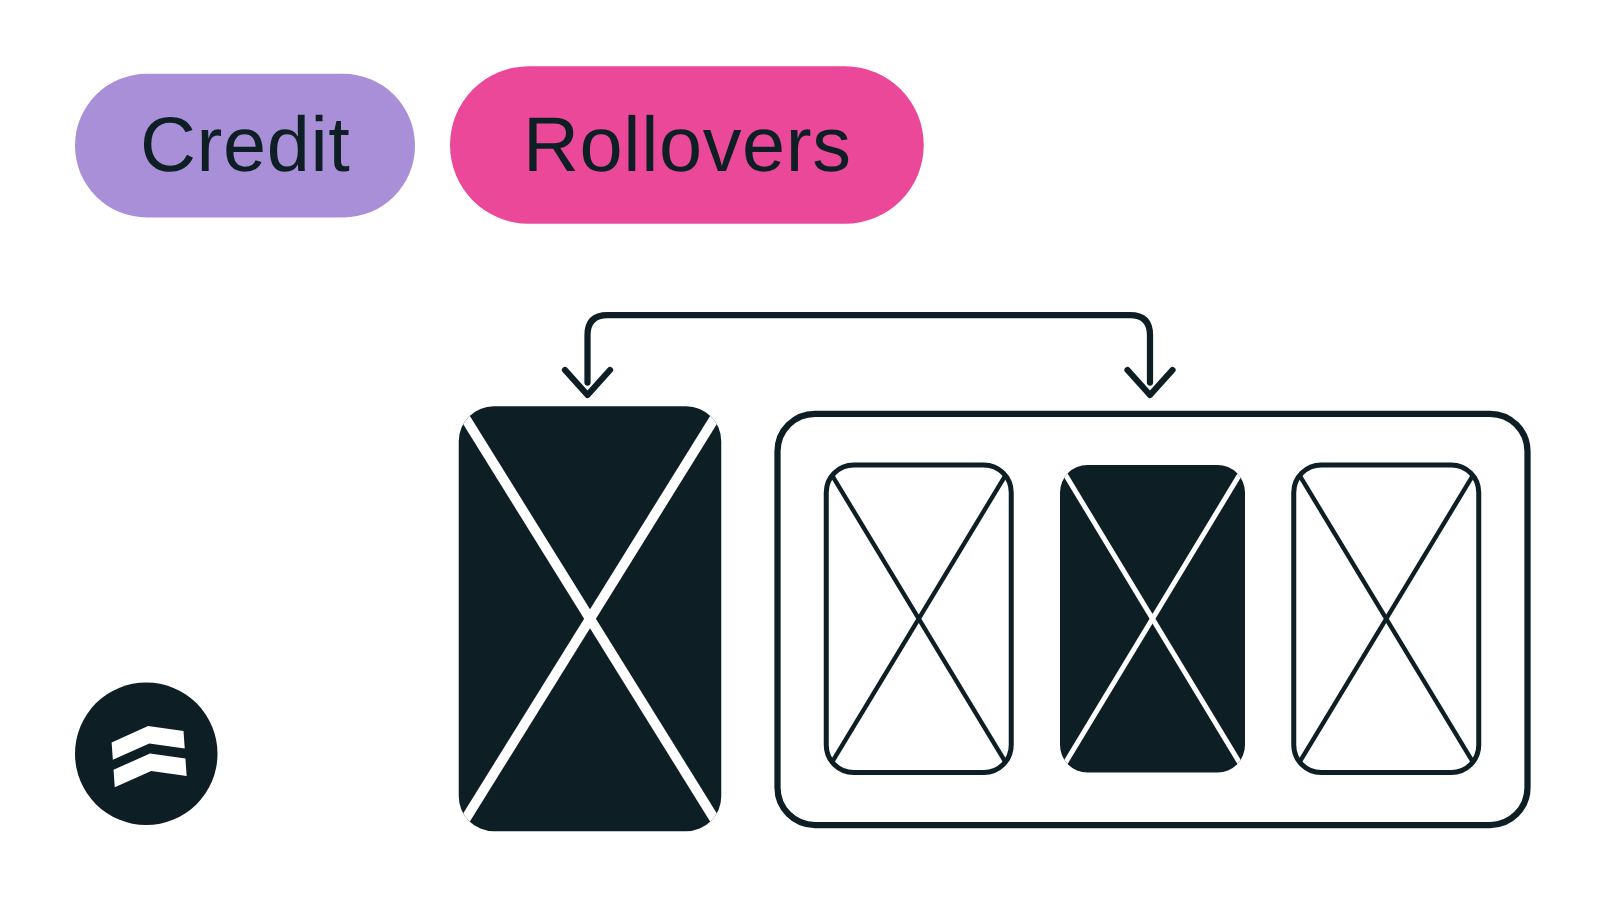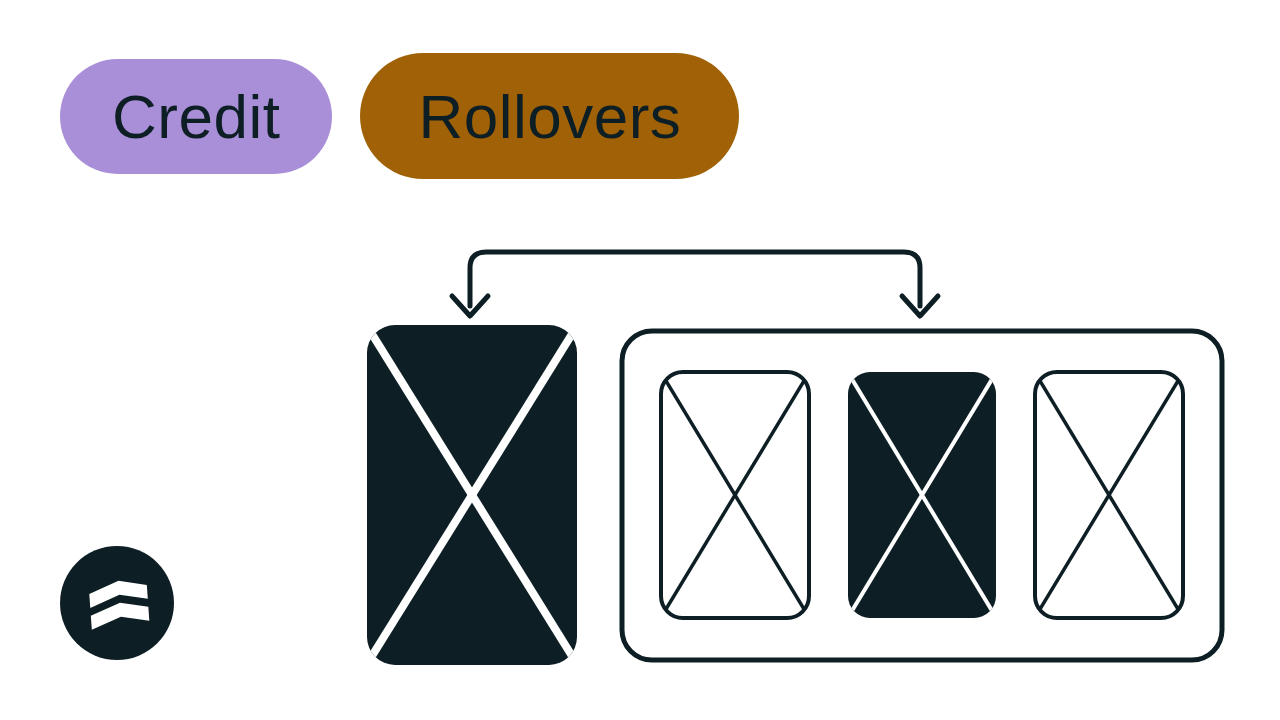--- a/index.html
+++ b/index.html
@@ -47,21 +47,21 @@
 </style>
 </head>
 <body>
 
 <div class="stage">
 
   <div class="badges">
     <div class="badge badge-purple" style="background: rgb(169, 143, 216);">
       <span style="color: rgb(13, 31, 36);">Credit</span>
     </div>
-    <div class="badge badge-blue" style="background: #a16207;">
+    <div class="badge badge-blue" style="background: #ec4899;">
       <span style="color: rgb(13, 31, 36);">Rollovers</span>
     </div>
   </div>
 
   <svg class="diagram" width="1280" height="720" viewBox="0 0 1280 720" xmlns="http://www.w3.org/2000/svg">
     <defs>
       <clipPath id="clip-big">
           <rect x="367" y="325" width="210" height="340" rx="28"></rect>
         </clipPath>
       <clipPath id="clip-s1">

